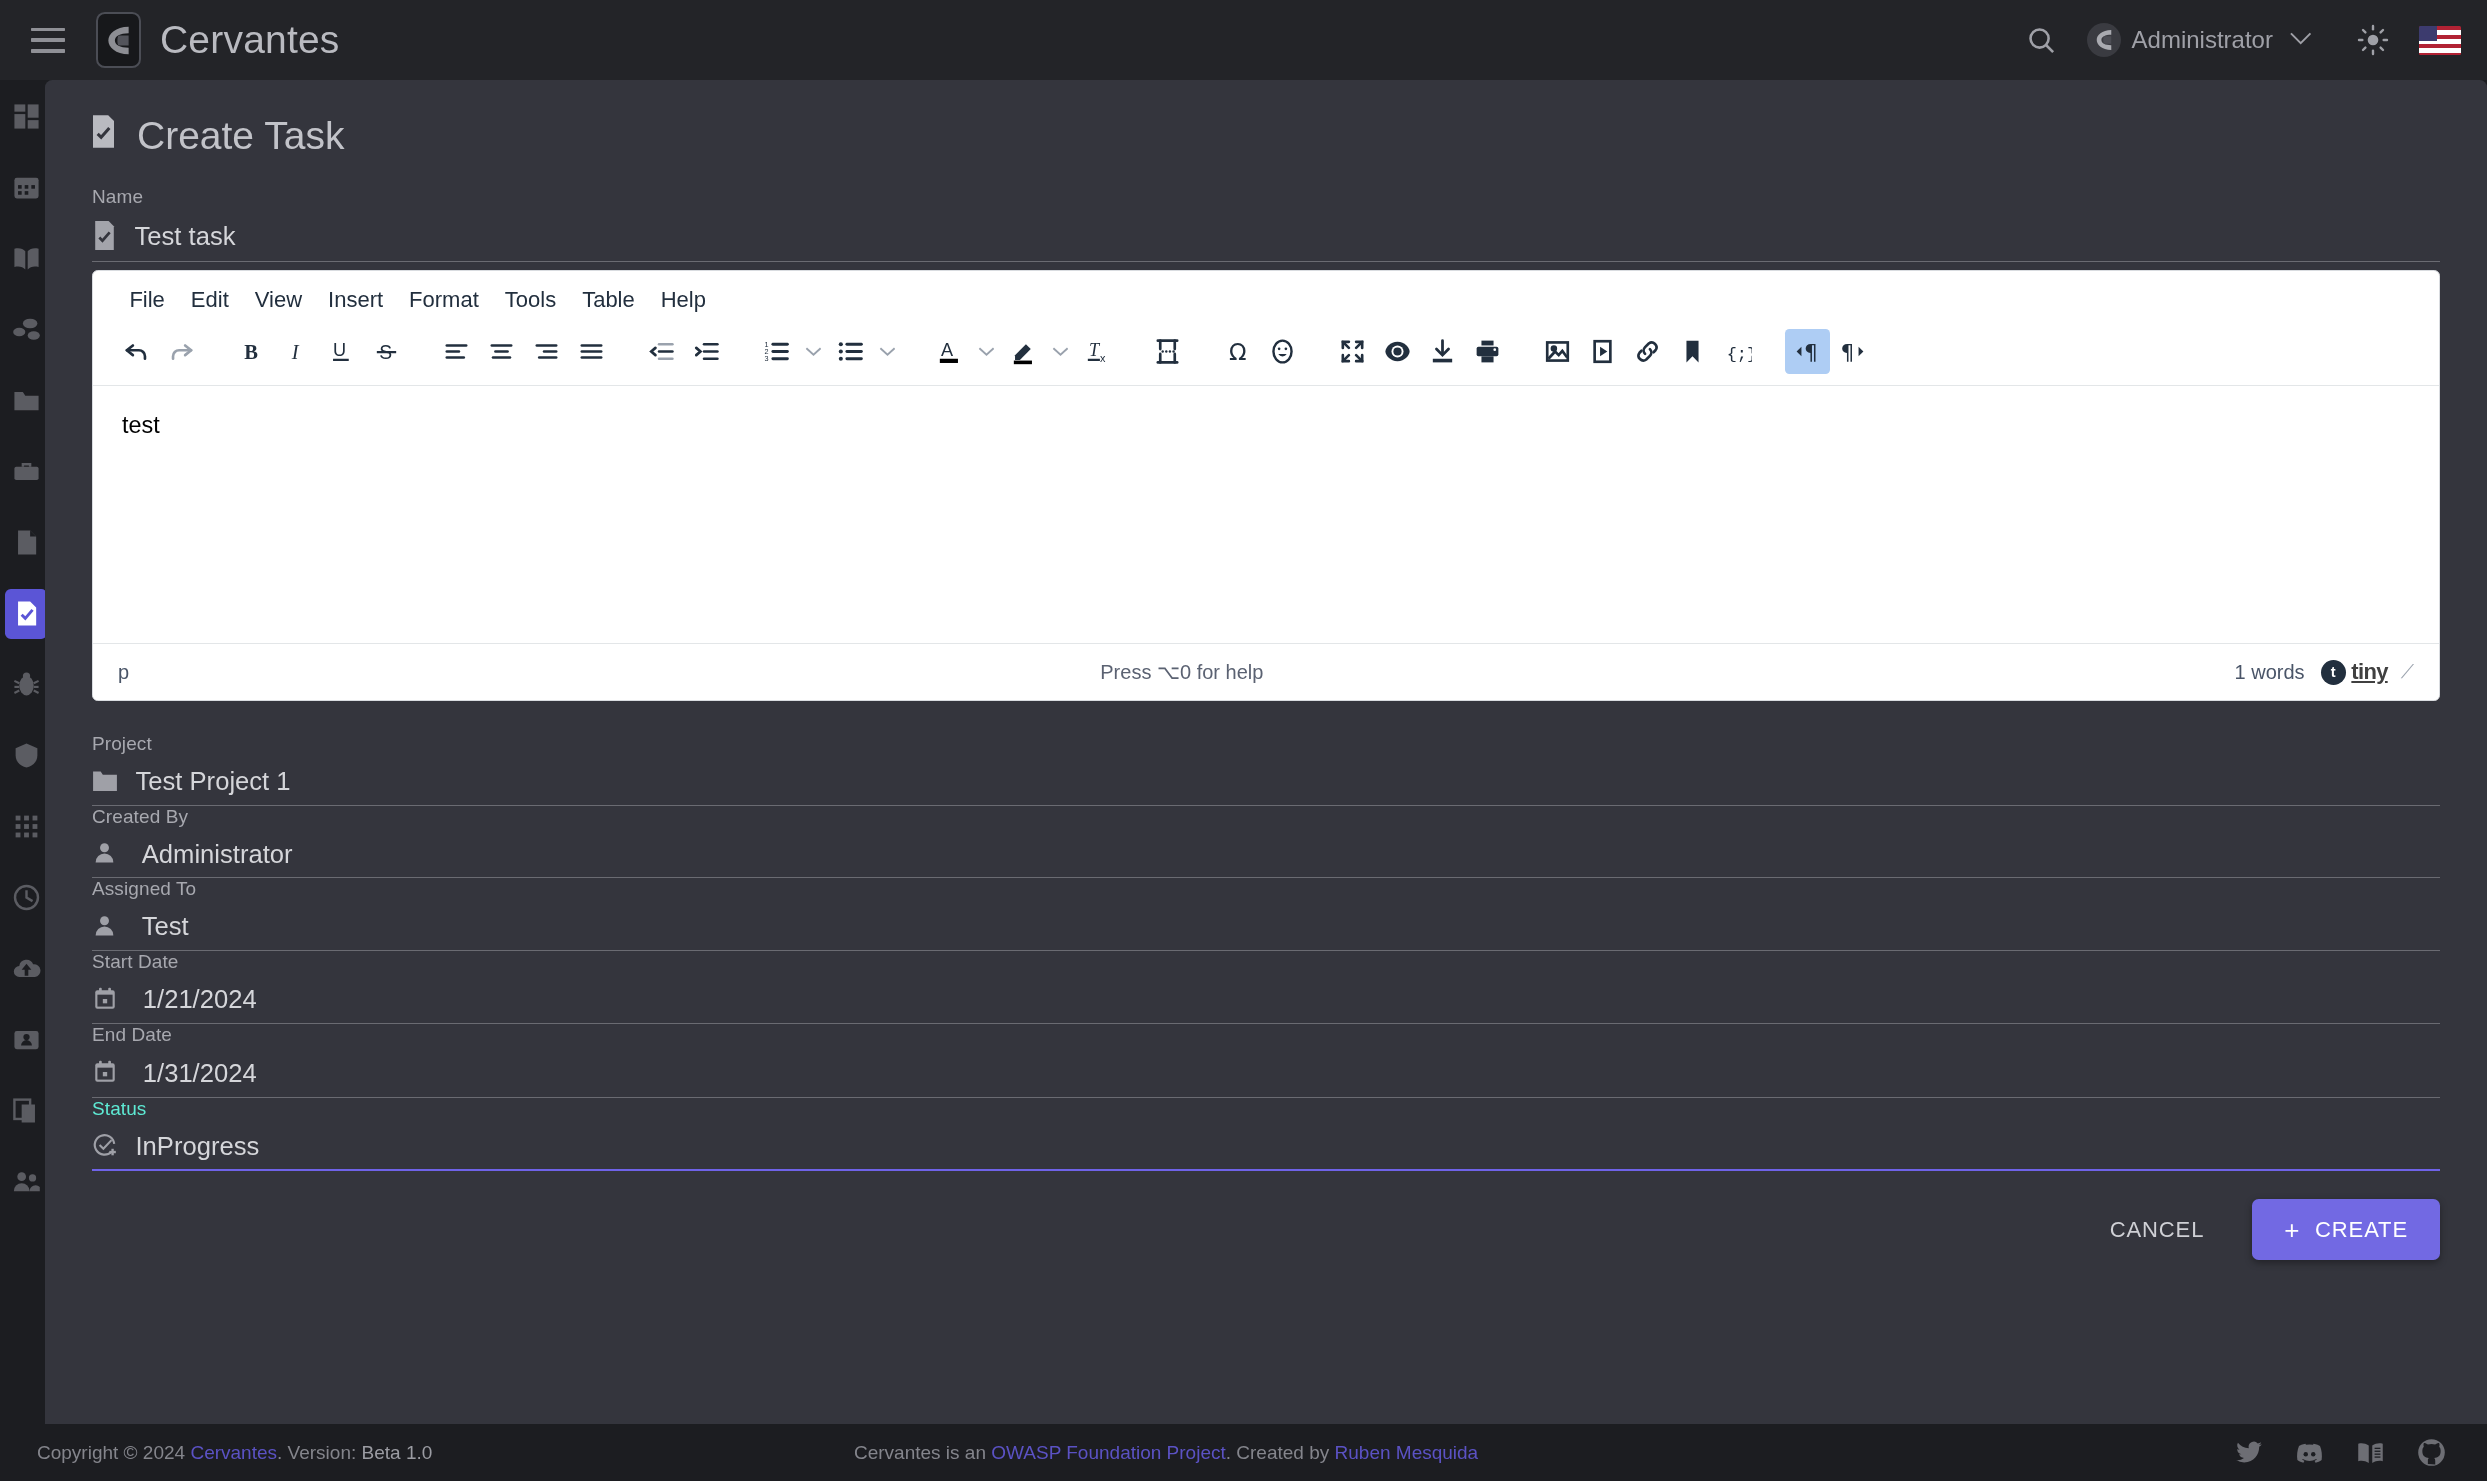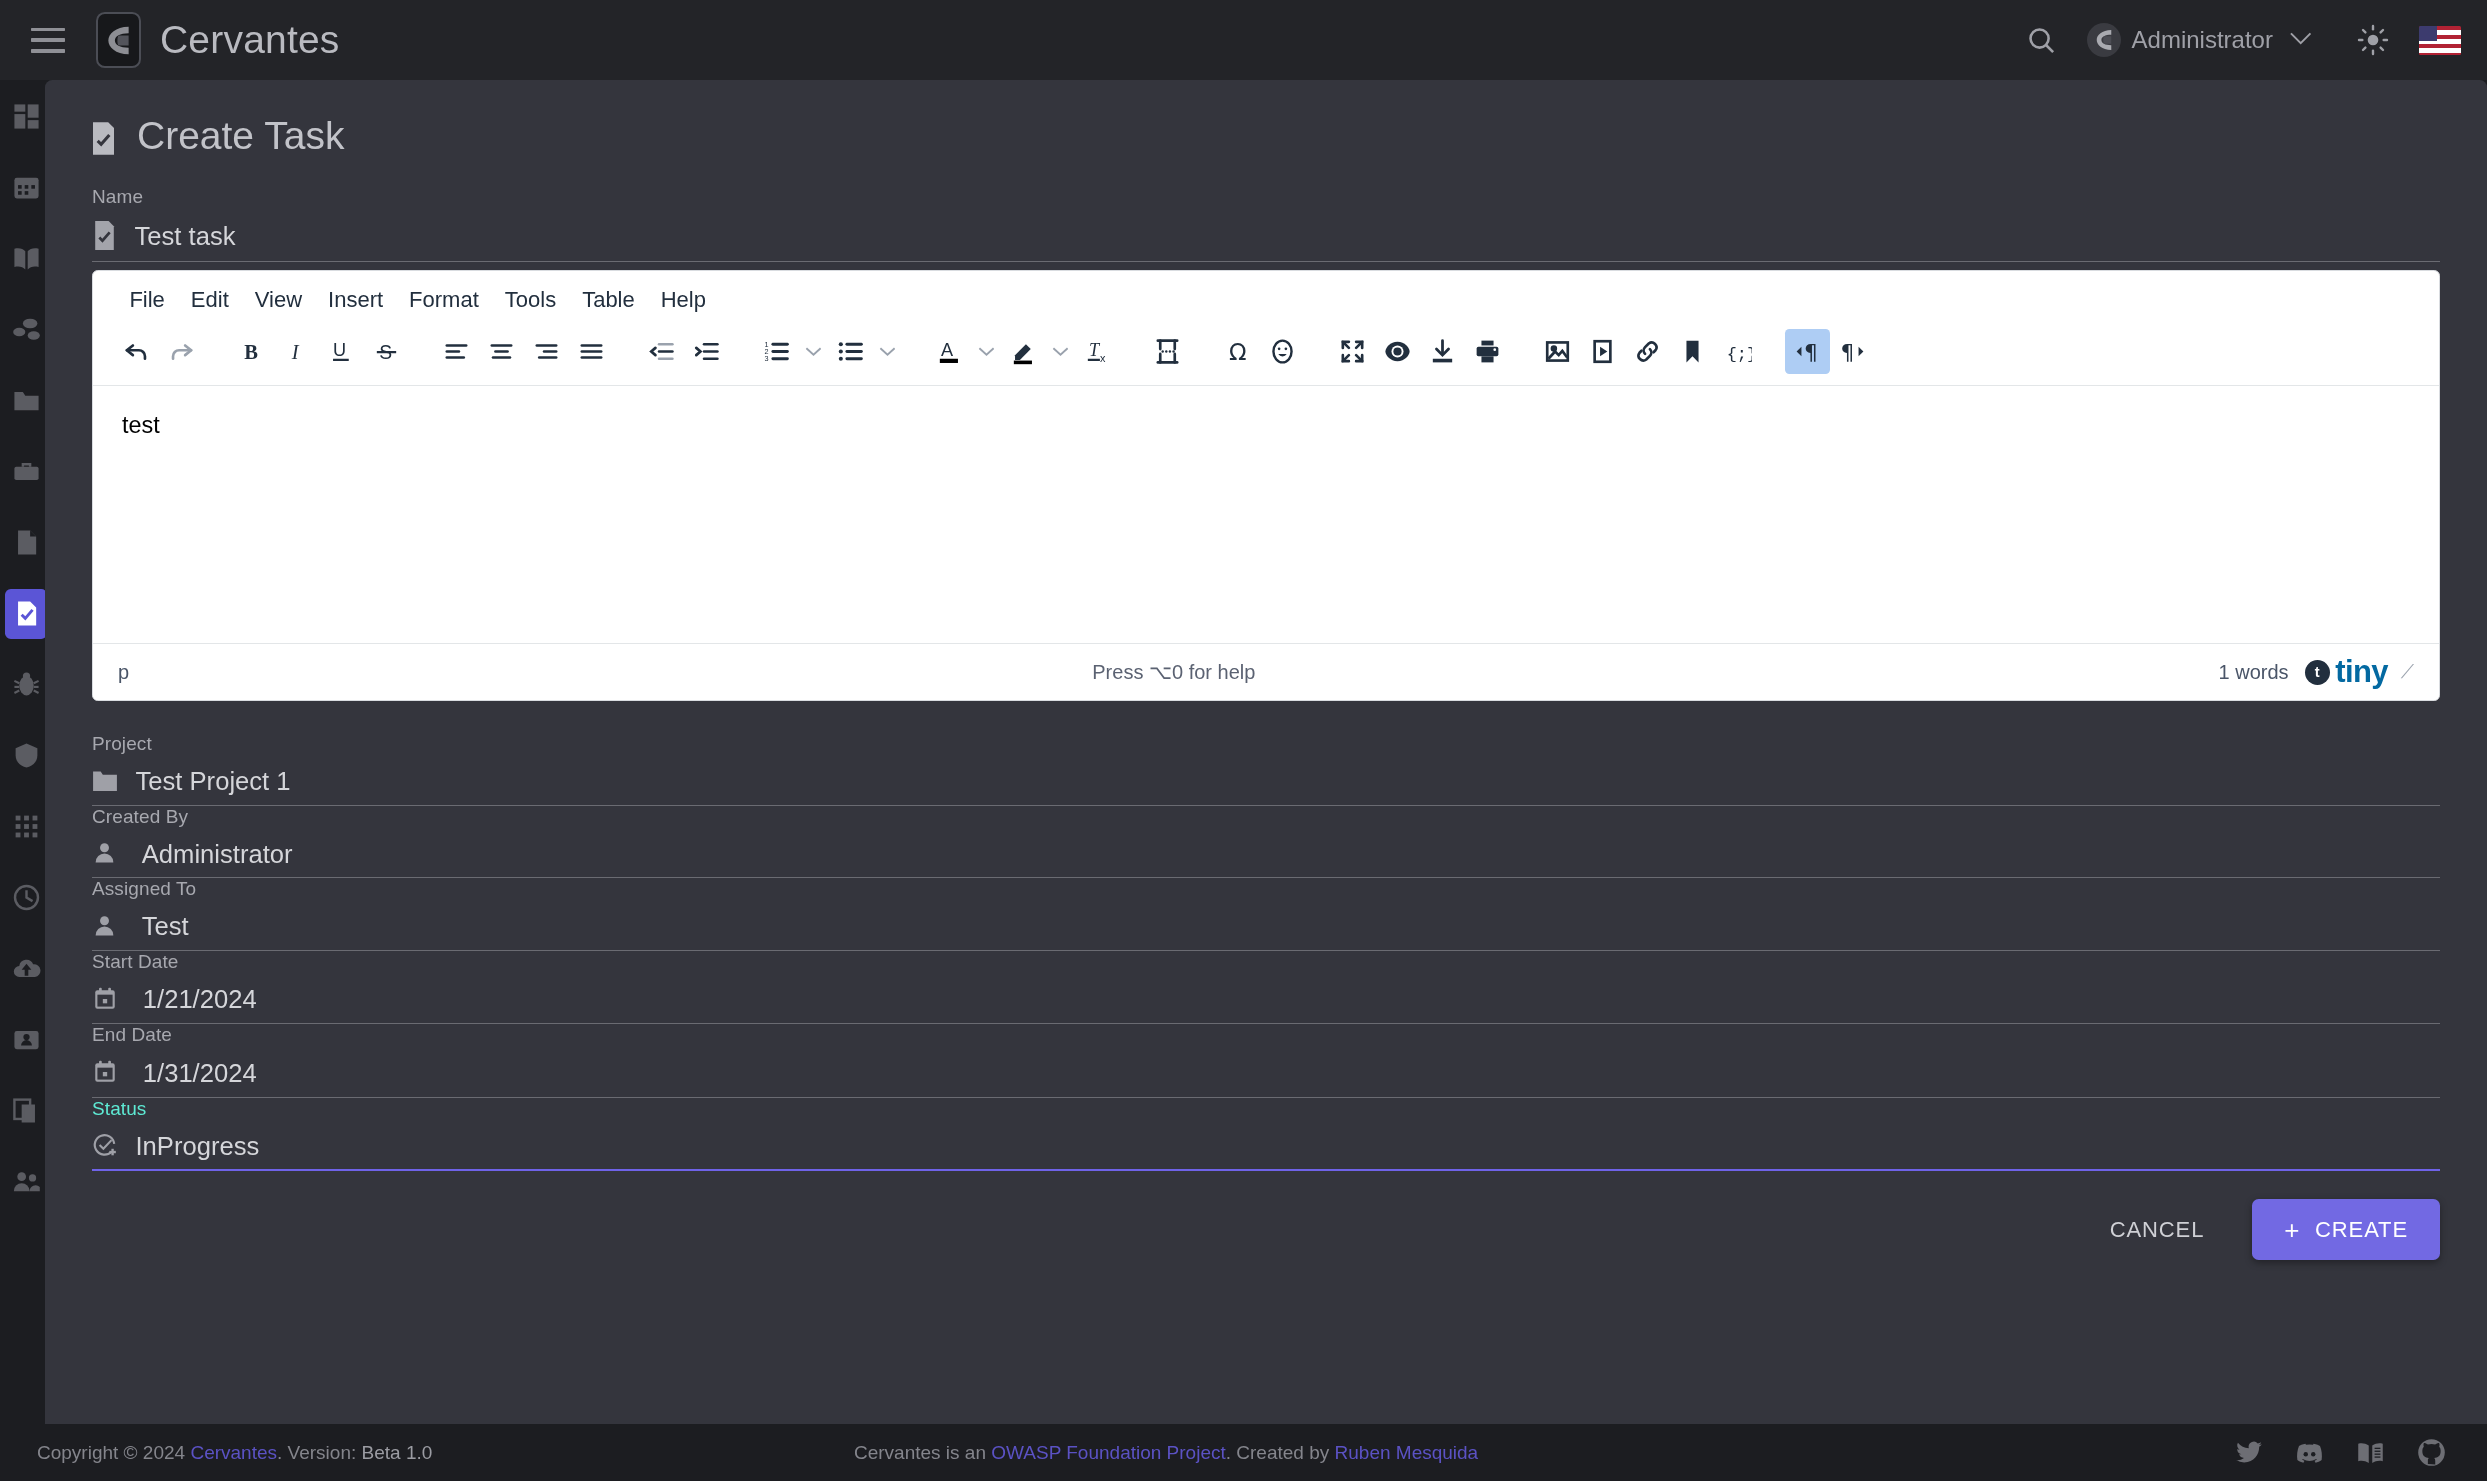--- a/index.html
+++ b/index.html
@@ -55,21 +55,21 @@
     background:#5b55d6; border-radius:5.8px;
   }
   .rail-item.active svg { position: relative; z-index: 2; }
 
   
   .panel {
     position: absolute; left: 45px; top: 80px; width: 2442px; height: 1344px;
     background: #34353d; border-radius: 7.3px 7.3px 0 0;
     z-index: 10; overflow: hidden;
   }
-  .page-title { display:flex; align-items:flex-end; gap: 19px; padding: 34px 0 0 44px; }
+  .page-title { display:flex; align-items:flex-start; gap: 19px; padding: 34px 0 0 44px; }
   .page-title .ptxt { font-size: 39px; color: #c2c3c9; }
 
   .form { padding: 28px 47px 0 47px; }
   .field { }
   .flabel { font-size: 19px; color: #a7a8af; margin-bottom: 11.7px; letter-spacing: 0.1px; }
   .flabel.accent { color: #5eead4; }
   .frow {
     display:flex; align-items:center; gap: 17.5px;
     border-bottom: 1.5px solid #6a6b72; padding-bottom: 8.8px;
   }
@@ -100,21 +100,21 @@
   .tmce-status {
     height: 57px; display:flex; align-items:center; padding: 0 25px;
     border-top: 1.5px solid #e3e6e8; background:#fff;
   }
   .st-path { font-size: 20px; color: #4a5568; }
   .st-help { font-size: 20px; color: #5b6272; margin: 0 auto; }
   .st-words { font-size: 20px; color: #4a5568; margin-right: 16px; }
   .st-tiny { display:flex; align-items:center; gap: 5.8px; }
   .st-tiny-mark { width: 25px; height: 25px; border-radius: 50%; background:#222f3e;
      color:#fff; font-size: 14.6px; display:flex; align-items:center; justify-content:center; font-weight:bold;}
-  .st-tiny-txt { font-size: 31px; color: #0369a1; font-weight: bold; letter-spacing: -0.7px; }
+  .st-tiny-txt { font-size: 22px; color: #404040; font-weight: bold; letter-spacing: -0.7px; text-decoration: underline; }
   .st-resize { margin-left: 13px; color:#9aa2ad; font-size: 19px; }
 
   
   .actions { display:flex; justify-content:flex-end; gap: 29px;
              padding: 19px 47px 0 47px; }
   .btn-cancel { font-size: 22px; color: #cfd0d5; background: none; border: none;
     padding: 14.6px 19px; letter-spacing: 0.9px; cursor:pointer; font-family:"Liberation Sans",sans-serif; }
   .btn-create {
     display:flex; align-items:center; gap: 14.6px;
     background: #7269e3; color:#fff; border:none; border-radius: 6.6px;

